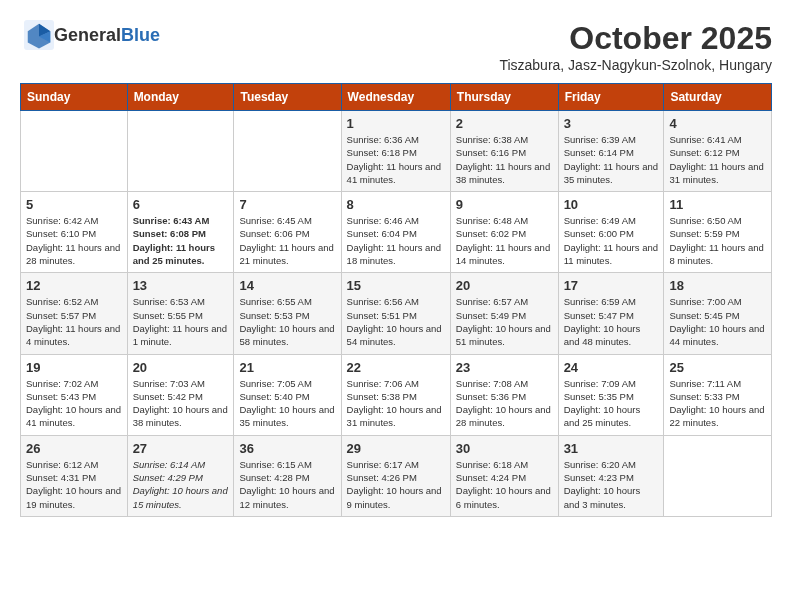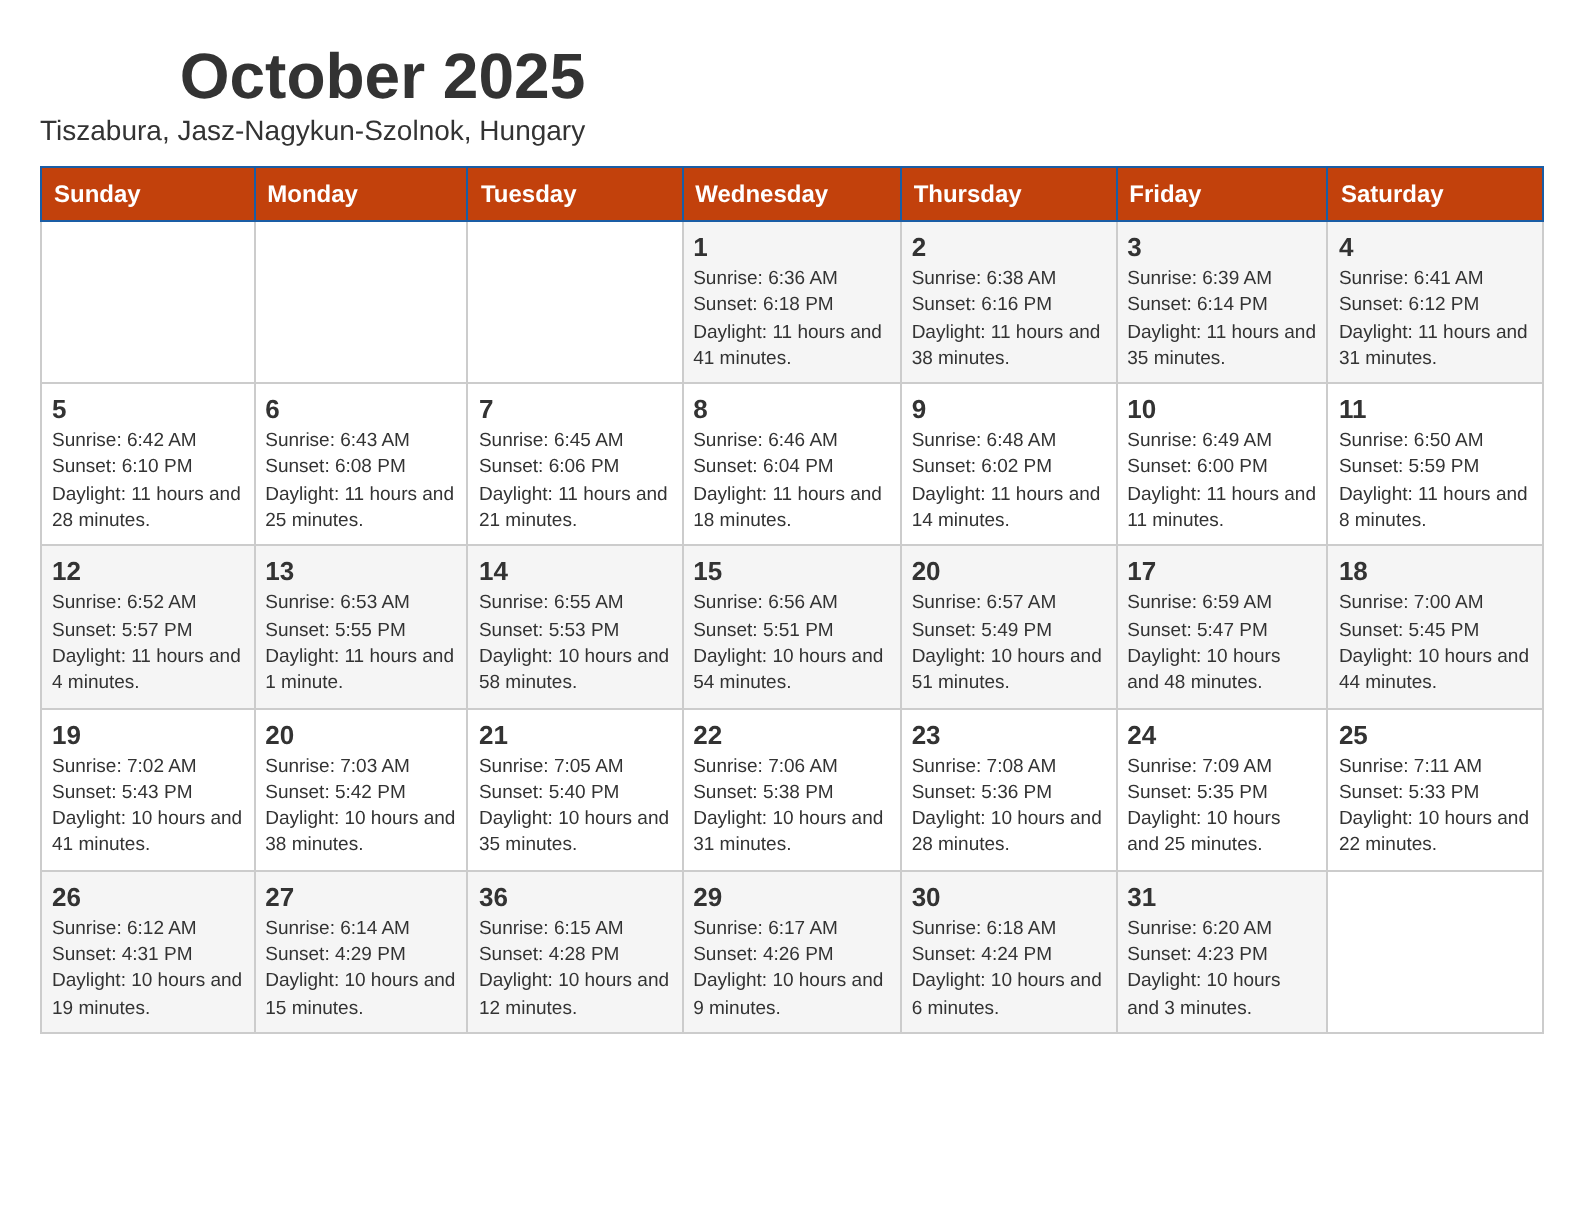--- a/index.html
+++ b/index.html
@@ -79,20 +79,33 @@
       line-height: 1.4;
     }
     .empty-cell {
       background: #fff !important;
     }
   </style>
 </head>
 <body>
 
 <div class="header">
+  <div class="logo">
+    <svg class="logo-icon" viewBox="0 0 40 40">
+      <rect x="0" y="0" width="40" height="40" rx="4" fill="#e8f0fb"></rect>
+      <polygon points="20,5 35,15 35,30 20,38 5,30 5,15" fill="#2a6db5" opacity="0.8"></polygon>
+      <polygon points="20,5 35,15 20,22" fill="#1a5da5"></polygon>
+      <polygon points="20,22 35,15 35,30" fill="#3a7dc5"></polygon>
+    </svg>
+    <div>
+      <div>
+        <span style="font-size:18px;font-weight:bold;color:#333;">General</span><span style="font-size:18px;font-weight:bold;color:#2a6db5;">Blue</span>
+      </div>
+    </div>
+  </div>
   <div class="title-block">
     <div class="month-title">October 2025</div>
     <div class="subtitle">Tiszabura, Jasz-Nagykun-Szolnok, Hungary</div>
   </div>
 </div>
 
 <table>
   <thead>
     <tr>
     <th>Sunday</th>
@@ -136,21 +149,21 @@
       </tr>
       <tr>
         <td>
           <span class="day-number">5</span>
           <div class="day-info" style="white-space: pre-line;">Sunrise: 6:42 AM
 Sunset: 6:10 PM
 Daylight: 11 hours and 28 minutes.</div>
         </td>
         <td>
           <span class="day-number">6</span>
-          <div class="day-info" style="white-space: pre-line;">Sunrise: 6:43 AM
+          <div class="day-info" style="white-space: pre-line; font-weight: bold;">Sunrise: 6:43 AM
 Sunset: 6:08 PM
 Daylight: 11 hours and 25 minutes.</div>
         </td>
         <td>
           <span class="day-number">7</span>
           <div class="day-info" style="white-space: pre-line;">Sunrise: 6:45 AM
 Sunset: 6:06 PM
 Daylight: 11 hours and 21 minutes.</div>
         </td>
         <td>
@@ -268,21 +281,21 @@
       </tr>
       <tr>
         <td>
           <span class="day-number">26</span>
           <div class="day-info" style="white-space: pre-line;">Sunrise: 6:12 AM
 Sunset: 4:31 PM
 Daylight: 10 hours and 19 minutes.</div>
         </td>
         <td>
           <span class="day-number">27</span>
-          <div class="day-info" style="white-space: pre-line;">Sunrise: 6:14 AM
+          <div class="day-info" style="white-space: pre-line; font-style: italic;">Sunrise: 6:14 AM
 Sunset: 4:29 PM
 Daylight: 10 hours and 15 minutes.</div>
         </td>
         <td>
           <span class="day-number">36</span>
           <div class="day-info" style="white-space: pre-line;">Sunrise: 6:15 AM
 Sunset: 4:28 PM
 Daylight: 10 hours and 12 minutes.</div>
         </td>
         <td>

